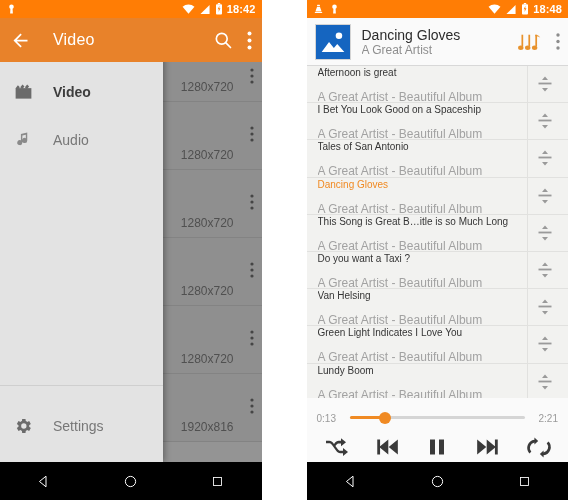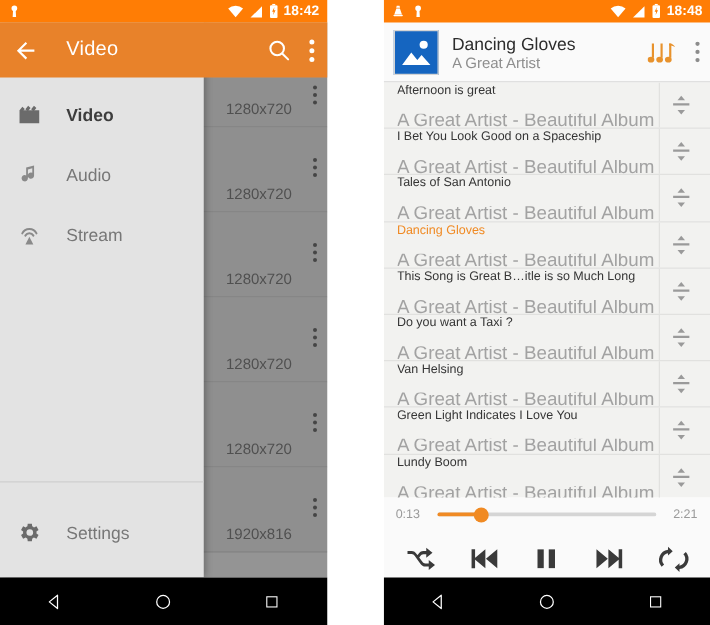--- a/index.html
+++ b/index.html
@@ -85,25 +85,25 @@
 
   
   .playlist { background: #f2f2f0; height: 332px; overflow: hidden; }
   .prow {
     height: 37.2px; box-sizing: border-box; display: flex; align-items: center;
     border-bottom: 1px solid #e1e1df; padding: 0 6px 0 11px;
   }
   .prow .ptext { flex: 1 1 auto; min-width: 0; }
   .prow .ptitle { font-size: 10px; color: #353535; line-height: 15px; white-space: nowrap; overflow: hidden; }
   .prow.current .ptitle { color: #f08a23; }
-  .prow .psub { font-size: 15px; color: #a2a2a2; line-height: 12px; white-space: nowrap; overflow: hidden; margin-top: 11px; }
+  .prow .psub { font-size: 12px; color: #a2a2a2; line-height: 12px; white-space: nowrap; overflow: hidden; margin-top: 11px; }
   .phandle { width: 34px; display: flex; align-items: center; justify-content: center; border-left: 1px solid #e1e1df; height: 100%; }
 
   
-  .seekrow { height: 26px; display: flex; align-items: center; padding: 0 10px; box-sizing: border-box; background: #fafafa; }
+  .seekrow { height: 26px; display: flex; align-items: flex-end; padding: 0 10px; box-sizing: border-box; background: #fafafa; }
   .tlabel { font-size: 10px; color: #9a9a9a; width: 26px; }
   .tlabel.right { text-align: right; }
   .track { flex: 1 1 auto; position: relative; height: 14px; margin: 0 7px; }
   .track .bar { position: absolute; top: 6px; left: 0; right: 0; height: 2.5px; background: #d5d5d5; border-radius: 2px; }
   .track .fill { position: absolute; top: 6px; left: 0; height: 2.5px; background: #f08a23; border-radius: 2px; }
   .track .thumb { position: absolute; top: 1.5px; width: 12px; height: 12px; border-radius: 50%; background: #f08a23; transform: translateX(-6px); }
   .controls {
     height: 46px; background: #fafafa; display: flex; align-items: center;
     justify-content: space-between; padding: 0 16px; box-sizing: border-box;
   }
@@ -261,30 +261,20 @@
           <span class="dlabel">Video</span>
         </div>
         <div class="ditem">
           <span class="dicon">
             <svg width="19" height="20" viewBox="0 0 24 24">
                 <path fill="#8a8a8a" d="M10 4.5l8-2v10.2a3.2 3.2 0 1 1-1.8-2.9V5.3l-4.4 1.1v8.9a3.2 3.2 0 1 1-1.8-2.9z"></path>
               </svg>
           </span>
           <span class="dlabel">Audio</span>
         </div>
-        <div class="ditem">
-          <span class="dicon">
-            <svg width="21" height="21" viewBox="0 0 24 24">
-              <path fill="none" stroke="#8a8a8a" stroke-width="1.8" stroke-linecap="round" d="M5.5 10a7.2 7.2 0 0 1 13 0"></path>
-              <path fill="none" stroke="#8a8a8a" stroke-width="1.8" stroke-linecap="round" d="M8.3 12a4.3 4.3 0 0 1 7.4 0"></path>
-              <path fill="#8a8a8a" d="M12 13l3.6 7H8.4z"></path>
-            </svg>
-          </span>
-          <span class="dlabel">Stream</span>
-        </div>
       </div>
       <div class="drawer-bottom">
         <div class="ditem">
           <span class="dicon">
             <svg width="20" height="20" viewBox="0 0 24 24">
                 <path fill="#6b6b6b" d="M19.4 13a7.7 7.7 0 0 0 0-2l2-1.5-2-3.4-2.4 1a7.6 7.6 0 0 0-1.7-1L15 3.5H11l-.3 2.6c-.6.2-1.2.6-1.7 1l-2.4-1-2 3.4L6.6 11a7.7 7.7 0 0 0 0 2l-2 1.5 2 3.4 2.4-1c.5.4 1.1.8 1.7 1l.3 2.6h4l.3-2.6c.6-.2 1.2-.6 1.7-1l2.4 1 2-3.4zM13 15.2a3.2 3.2 0 1 1 0-6.4 3.2 3.2 0 0 1 0 6.4z"></path>
               </svg>
           </span>
           <span class="dlabel">Settings</span>
         </div>

